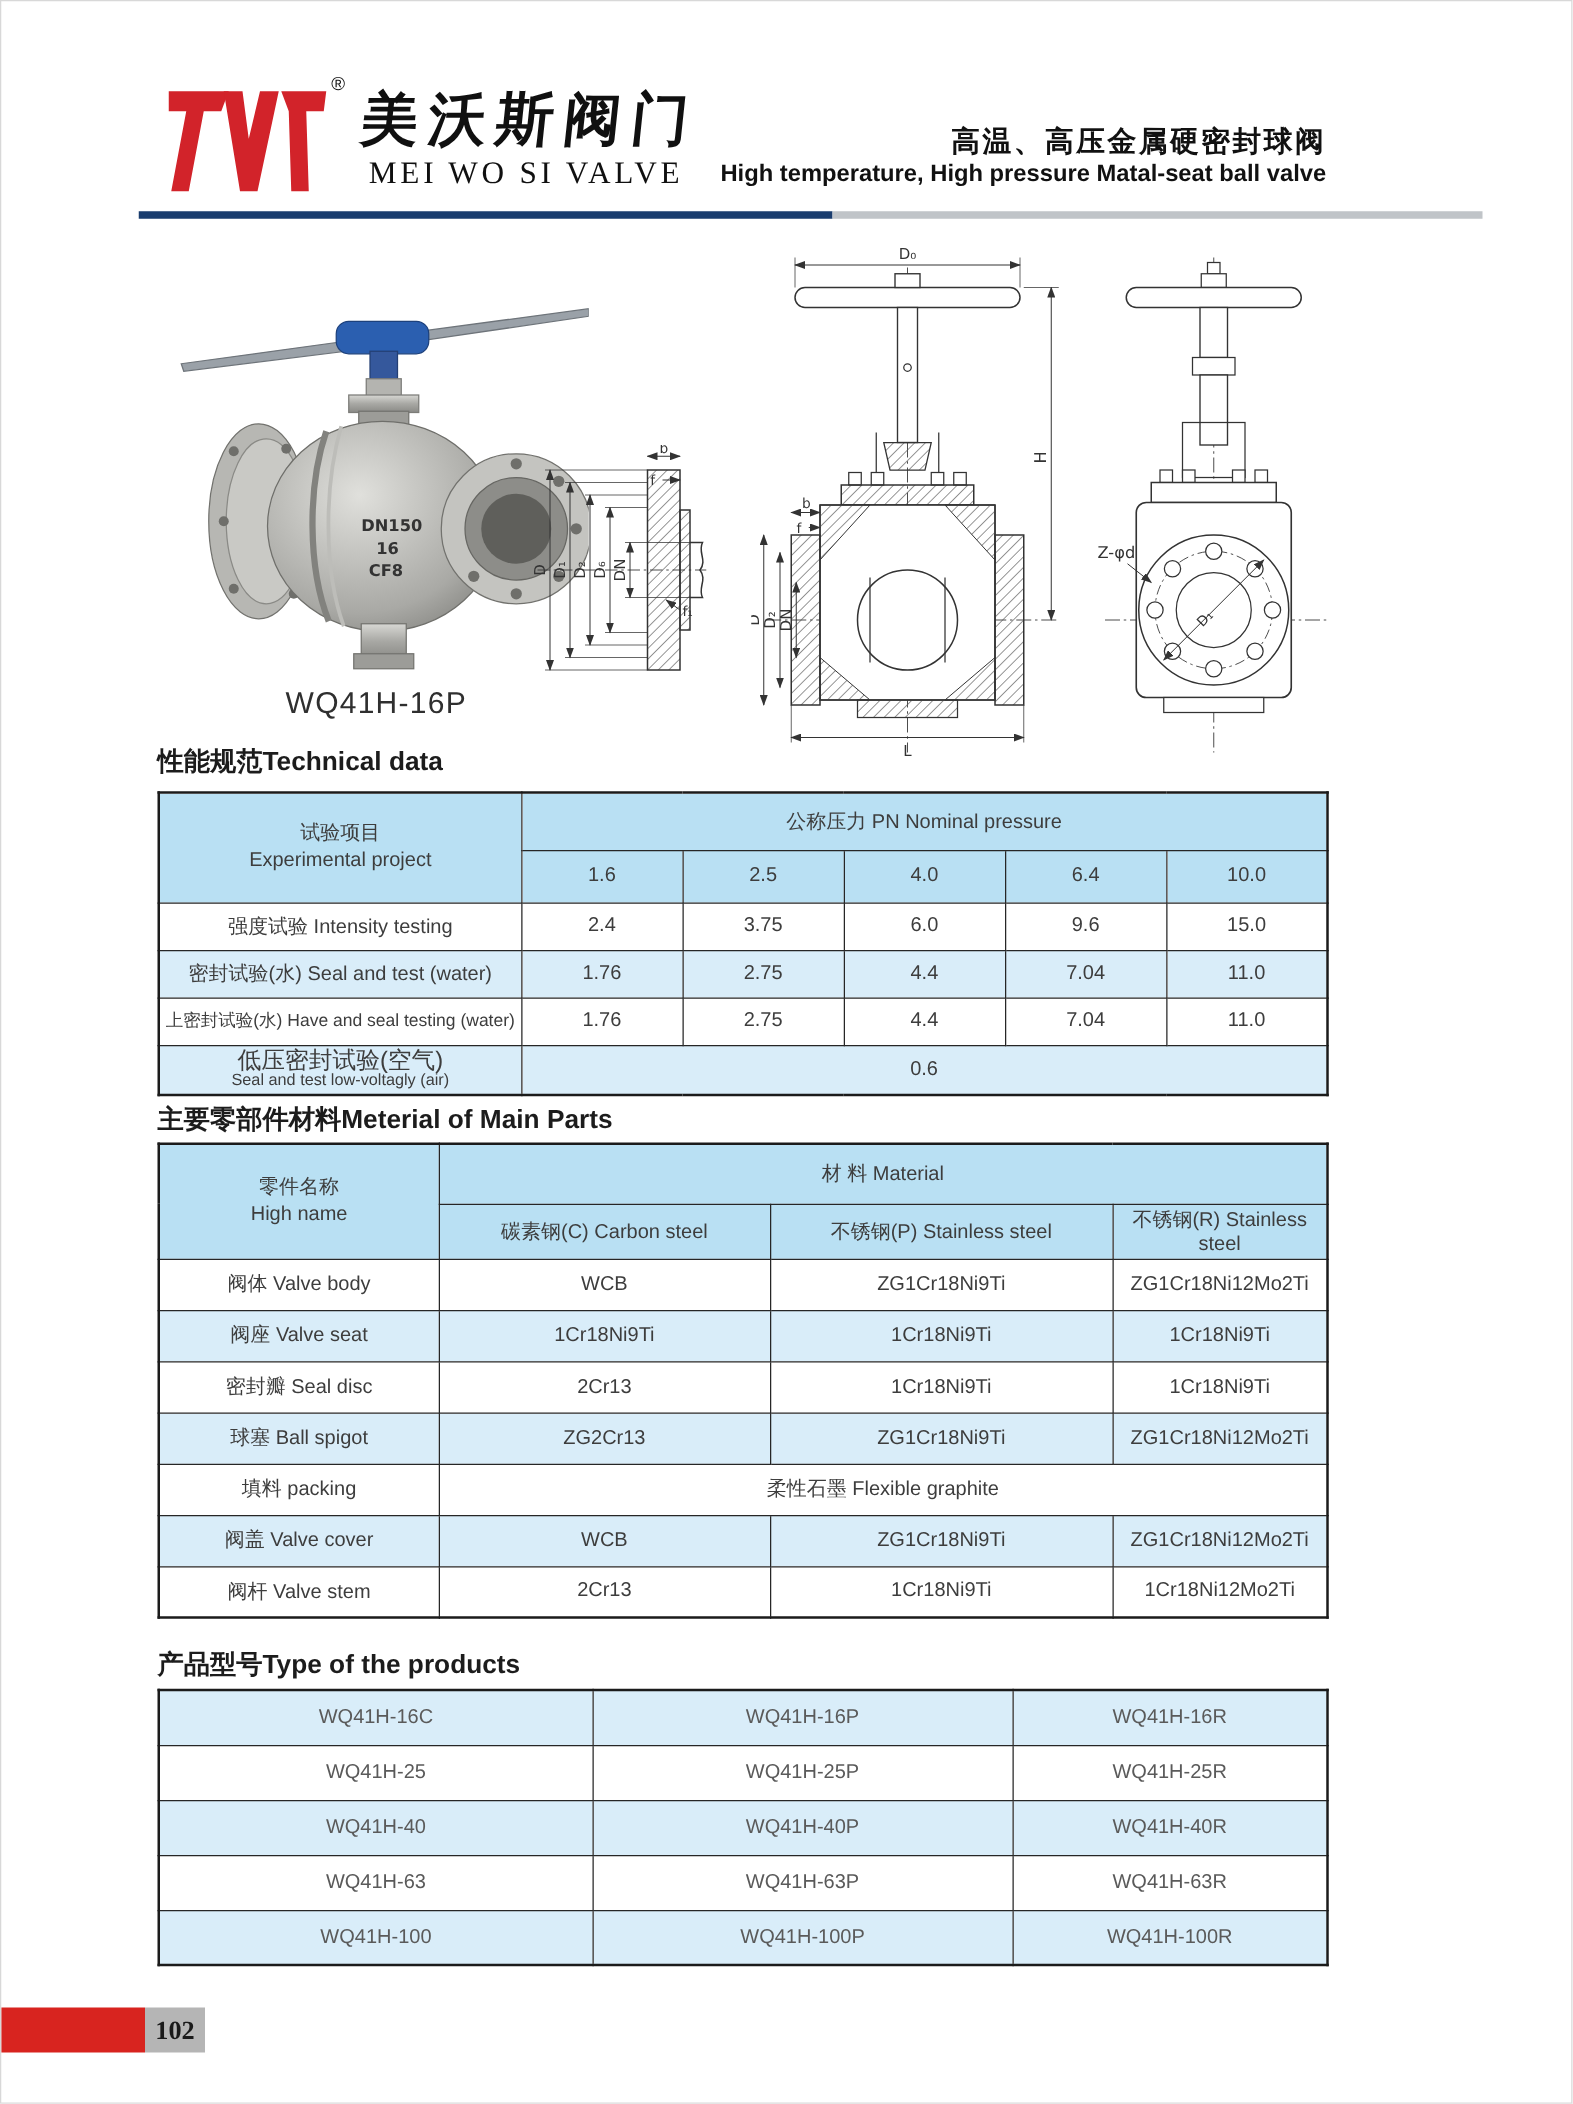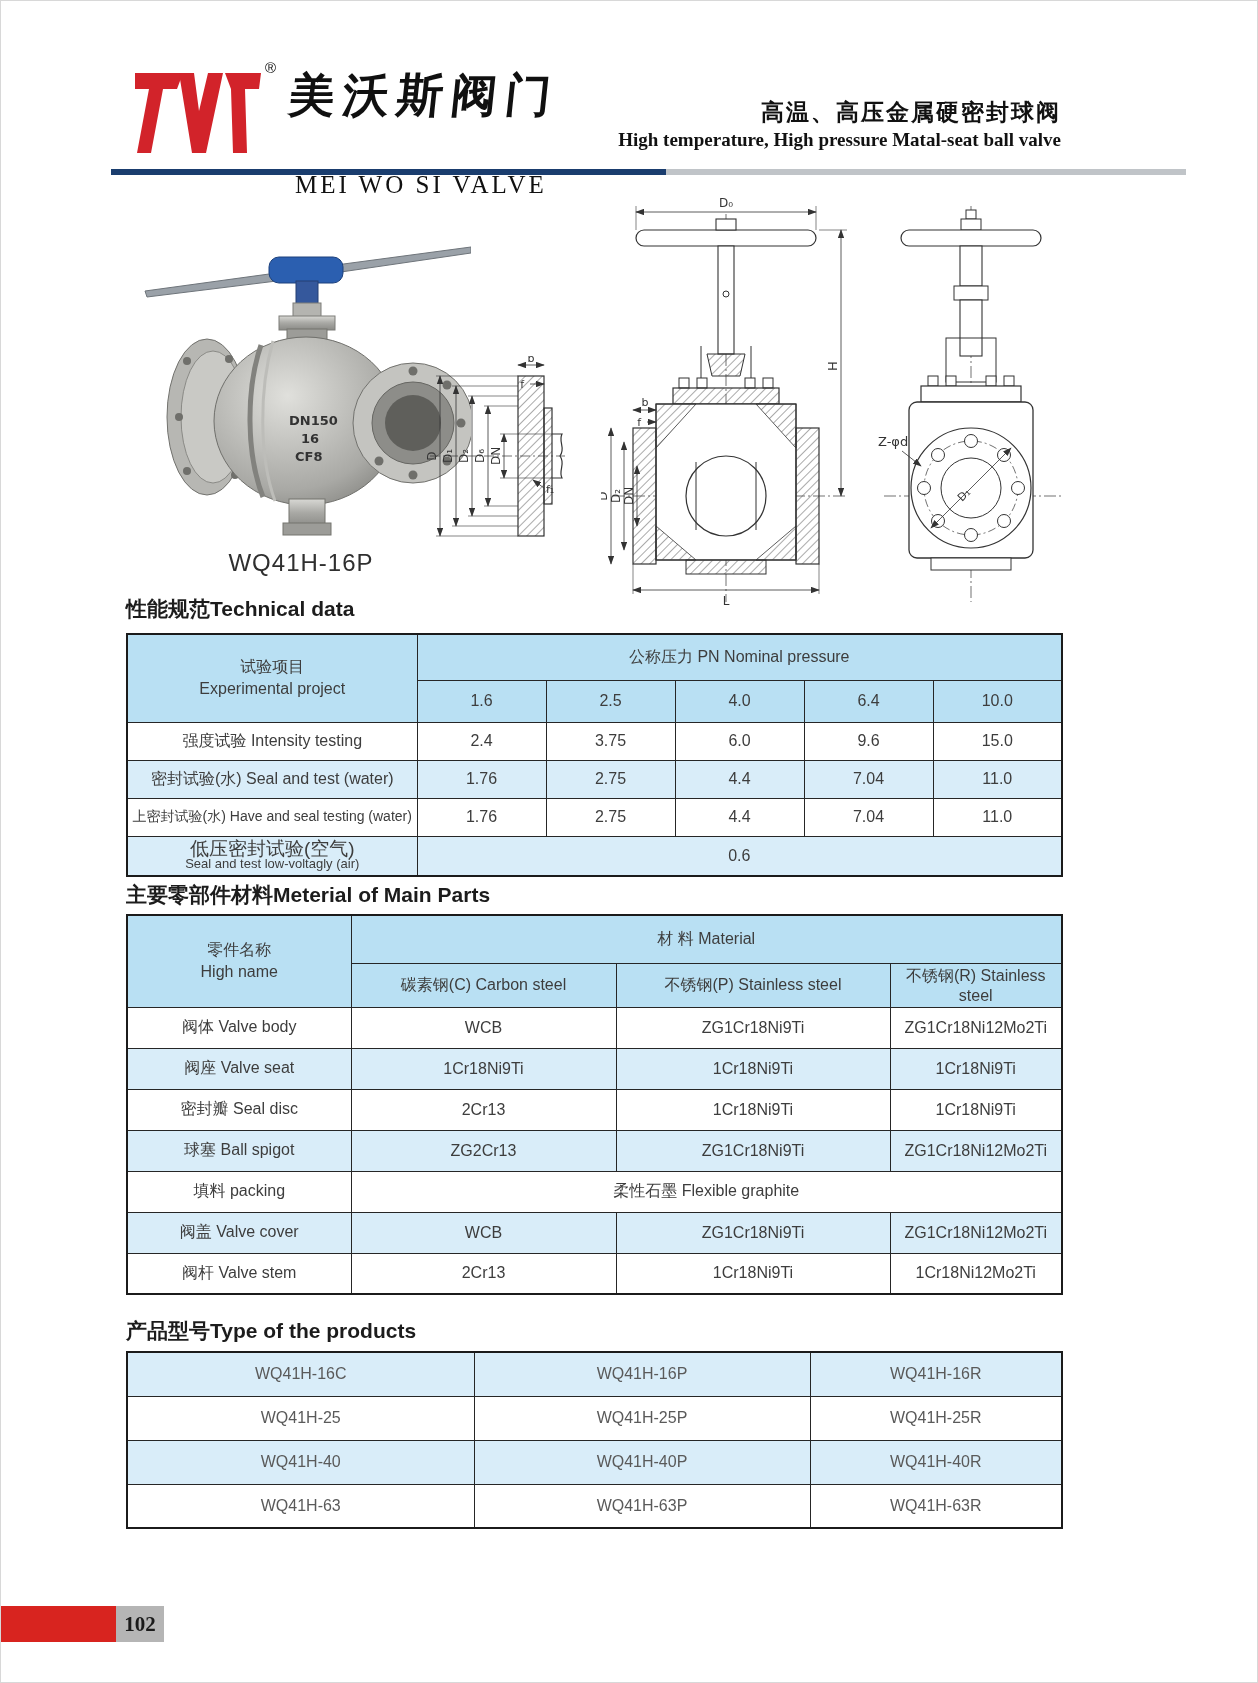--- a/index.html
+++ b/index.html
@@ -10,21 +10,21 @@
     font-family:"Liberation Sans", sans-serif; color:#3d3d3d;
   }
   .abs { position:absolute; }
 
   
   .logo-cn { font-family:"DejaVu Sans", sans-serif; font-weight:900; font-size:46px;
              color:#101010; letter-spacing:8px; transform:skewX(-6deg); }
   .logo-en { font-family:"Liberation Serif", serif; font-size:25px; color:#101010;
              letter-spacing:3px; }
   .reg { font-size:15px; color:#101010; }
-  .titleblock { text-align:right; line-height:1.25;font-family:Liberation Serif, serif; }
+  .titleblock { text-align:right; line-height:1.25; }
   .title-cn { font-size:23px; font-weight:bold; color:#111; letter-spacing:2px; }
   .title-en { font-size:19px; font-weight:bold; color:#111; }
   .rule-navy { background:#1a3d6e; }
   .rule-gray { background:#c0c4c8; }
 
   
   .sec-title { font-size:21px; font-weight:bold; color:#1c1c1c; }
 
   
   table.tbl { border-collapse:collapse; table-layout:fixed; width:935px;
@@ -57,21 +57,21 @@
 
   <svg class="abs" style="left:132px; top:62px;" width="130" height="92" viewBox="0 0 130 92">
     <g fill="#d2232a">
       <path d="M2,10 L50,10 L44,26 L30,26 L18,90 L4,90 L16,26 2,26 Z"></path>
       <path d="M46,10 L61,10 L66,48 L75,10 L90,10 L73,90 L59,90 Z"></path>
       <path d="M92,10 L128,10 L126,26 L112,26 L114,90 L100,90 L98,26 Z"></path>
     </g>
   </svg>
   <span class="abs reg" style="left:264px; top:58px;">®</span>
   <div class="abs logo-cn" style="left:288px; top:64px;">美沃斯阀门</div>
-  <div class="abs logo-en" style="left:294px; top:124px;margin-top:46px;">MEI WO SI VALVE</div>
+  <div class="abs logo-en" style="left:294px; top:124px;">MEI WO SI VALVE</div>
 
   <div class="abs titleblock" style="right:196px; top:98px; width:560px;">
     <div class="title-cn">高温、高压金属硬密封球阀</div>
     <div class="title-en">High temperature, High pressure Matal-seat ball valve</div>
   </div>
   <div class="abs rule-navy" style="left:110px; top:168px; width:555px; height:6px;"></div>
   <div class="abs rule-gray" style="left:665px; top:168px; width:520px; height:6px;"></div>
 
   <svg class="abs" style="left:140px; top:208px;" width="330" height="335" viewBox="0 0 330 335">
     <defs>
@@ -442,19 +442,24 @@
     <tr class="bluerow" style="height:44px">
       <td>WQ41H-40</td>
       <td>WQ41H-40P</td>
       <td>WQ41H-40R</td>
     </tr>
     <tr class="whiterow" style="height:44px">
       <td>WQ41H-63</td>
       <td>WQ41H-63P</td>
       <td>WQ41H-63R</td>
     </tr>
+    <tr class="bluerow" style="height:44px">
+      <td>WQ41H-100</td>
+      <td>WQ41H-100P</td>
+      <td>WQ41H-100R</td>
+    </tr>
   </tbody>
     </table>
 
   <div class="abs foot-red" style="left:0px; top:1605px; width:115px; height:36px;"></div>
   <div class="abs foot-gray" style="left:115px; top:1605px; width:48px; height:36px;">102</div>
 
 </div>
 
 </body></html>

